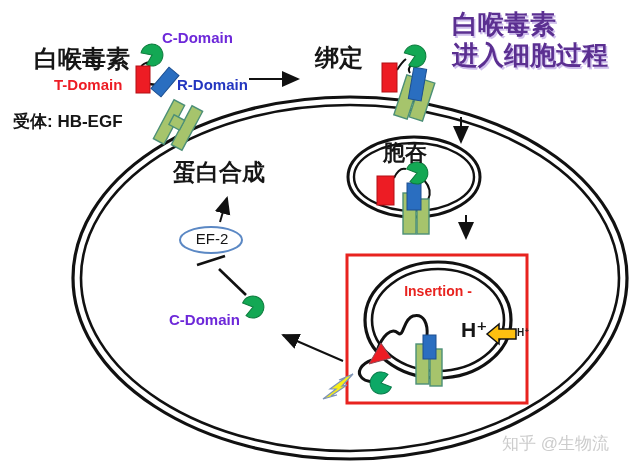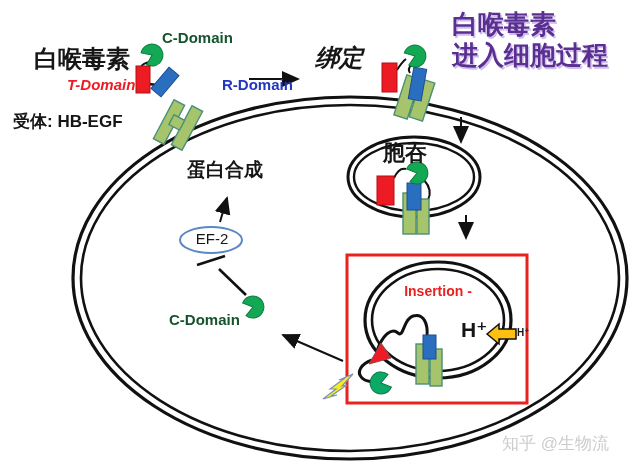--- a/index.html
+++ b/index.html
@@ -4,23 +4,23 @@
 <style>
   html,body{margin:0;padding:0;background:#fff;}
   #stage{
     position:relative;width:640px;height:464px;background:#fff;overflow:hidden;
     font-family:"Liberation Sans","DejaVu Sans",sans-serif;
   }
   #shapes{position:absolute;left:0;top:0;width:640px;height:464px;}
   .lbl{position:absolute;white-space:nowrap;line-height:1.1;}
   .lbl-cn{font-weight:bold;color:#161616;}
   .lbl-domain{font-weight:bold;font-size:15px;}
-  .green{color:#14532d;}
+  .green{color:#6d28d9;}
   .red{color:#ed1c24;}
-  .blue{color:#2336c0;margin-left:45px;}
+  .blue{color:#2336c0;}
   .title{
     font-weight:bold;font-size:26px;line-height:31px;color:#5b2f91;
     text-shadow:1.5px 1.5px 0 #cfbfec;
   }
   .ins-lbl{
     position:absolute;left:365px;top:283px;width:146px;text-align:center;
     font-weight:bold;font-size:14px;color:#e8231f;line-height:17px;white-space:nowrap;
   }
   .watermark{color:#cccccc;font-size:17px;margin-top:8px;}
 </style>
@@ -124,32 +124,32 @@
       <line x1="197" y1="265" x2="225" y2="256"></line>
     </g>
 
     <ellipse cx="211" cy="240" rx="31" ry="13" fill="#fff" stroke="#5b88c4" stroke-width="2"></ellipse>
 
     <line x1="220" y1="222" x2="227" y2="198" stroke="#111" stroke-width="2" marker-end="url(#ah)"></line>
   </svg>
 
   <div class="lbl lbl-cn" style="left:34px;top:46px;font-size:24px;">白喉毒素</div>
   <div class="lbl lbl-domain green" style="left:162px;top:30px;">C-Domain</div>
-  <div class="lbl lbl-domain red" style="left:67px;top:77px;font-style:italic;">T-Domain</div>
+  <div class="lbl lbl-domain red" style="left:54px;top:77px;">T-Domain</div>
   <div class="lbl lbl-domain blue" style="left:177px;top:77px;">R-Domain</div>
   <div class="lbl lbl-cn" style="left:13px;top:113px;font-size:17px;">受体: HB-EGF</div>
-  <div class="lbl lbl-cn" style="left:315px;top:45px;font-size:24px;font-style:italic;">绑定</div>
+  <div class="lbl lbl-cn" style="left:315px;top:45px;font-size:24px;">绑定</div>
 
   <div class="lbl title" style="left:452px;top:9px;">
     <div>白喉毒素</div>
     <div>进入细胞过程</div>
   </div>
 
   <div class="lbl lbl-cn" style="left:383px;top:141px;font-size:22px;">胞吞</div>
-  <div class="lbl lbl-cn" style="left:187px;top:160px;font-size:19px;">蛋白合成</div>
+  <div class="lbl lbl-cn" style="left:173px;top:160px;font-size:23px;">蛋白合成</div>
 
   <div class="lbl" style="left:180px;top:231px;width:64px;text-align:center;font-size:15px;color:#161616;">EF-2</div>
   <div class="lbl lbl-domain green" style="left:169px;top:312px;">C-Domain</div>
 
   <div class="ins-lbl">
     <div>Insertion -</div>
   </div>
 
   <div class="lbl" style="left:461px;top:318px;font-size:21px;font-weight:bold;color:#161616;">H⁺</div>
   <div class="lbl" style="left:517px;top:327px;font-size:10px;font-weight:bold;color:#161616;">H⁺</div>

